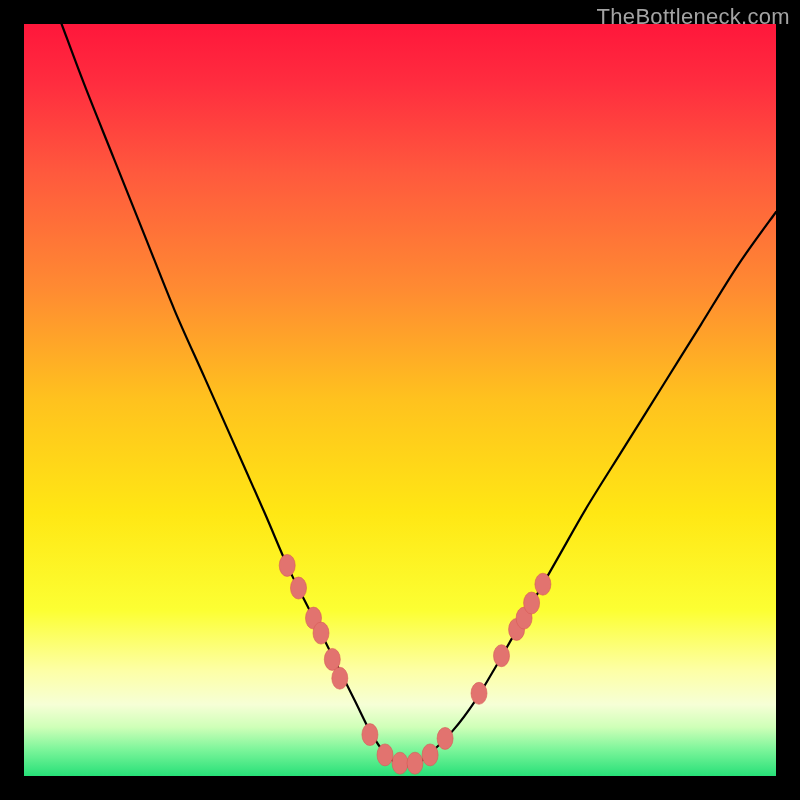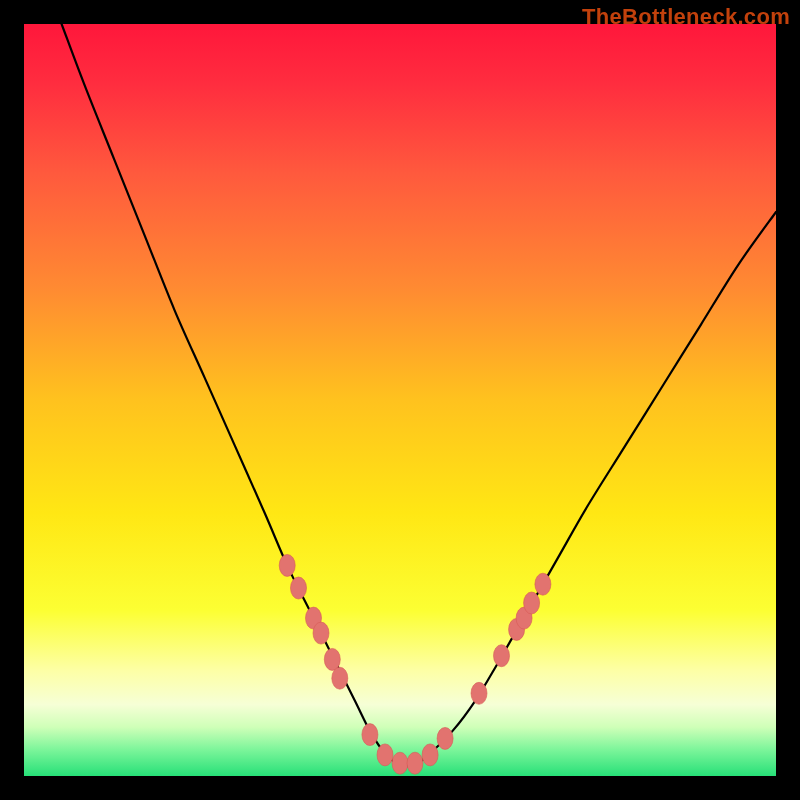--- a/index.html
+++ b/index.html
@@ -1,18 +1,18 @@
 <!DOCTYPE html>
 <html><head>
 <meta charset="utf-8">
 <style>
   html,body{margin:0;padding:0;width:800px;height:800px;background:#000;overflow:hidden;font-family:Arial,Helvetica,sans-serif}
   .frame{position:relative;width:800px;height:800px;background:#000}
   .plot{position:absolute;left:24px;top:24px;width:752px;height:752px}
-  .watermark{position:absolute;top:4px;right:10px;color:#c2410c;font-size:22px;font-weight:700;letter-spacing:0.3px}
+  .watermark{position:absolute;top:4px;right:10px;color:#a3a3a3;font-size:22px;font-weight:400;letter-spacing:0.3px}
 </style>
 </head>
 <body>
 <div class="frame">
   <svg class="plot" viewBox="0 0 752 752" preserveAspectRatio="none">
     <defs>
       <linearGradient id="bg" x1="0" y1="0" x2="0" y2="1">
         <stop offset="0" stop-color="#ff173b"></stop>
         <stop offset="0.08" stop-color="#ff2d3f"></stop>
         <stop offset="0.20" stop-color="#ff5a3d"></stop>

